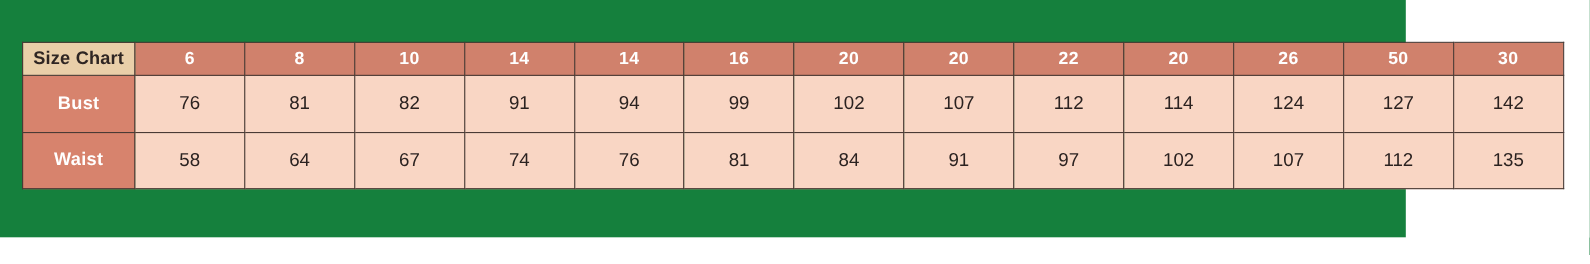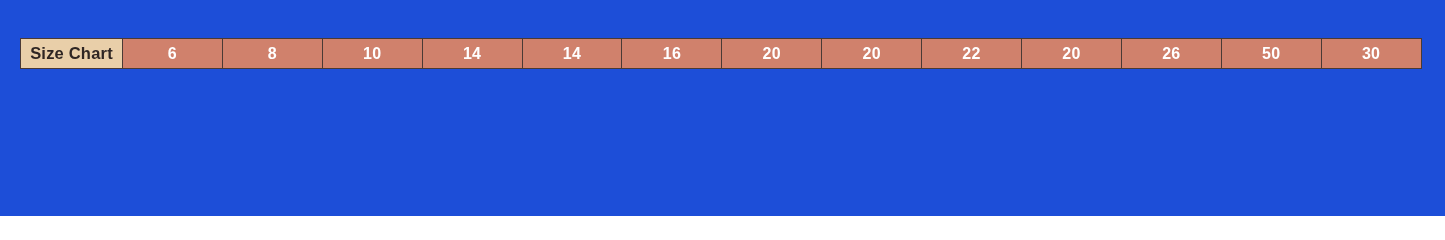--- a/index.html
+++ b/index.html
@@ -9,23 +9,23 @@
   }
   body {
     width: 1445px;
     height: 216px;
     font-family: "Liberation Sans", sans-serif;
     overflow: hidden;
   }
 
   #page {
     position: relative;
-    width: 1445px;
+    width: 1278px;
     height: 216px;
-    background: #1d4ed8;
+    background: #15803d;
   }
 
   #chart-wrap {
     position: absolute;
     left: 20px;
     top: 38px;
     width: 1401px;
     height: 134px;
   }
 
@@ -122,19 +122,51 @@
           <th class="size-cell">20</th>
           <th class="size-cell">22</th>
           <th class="size-cell">20</th>
           <th class="size-cell">26</th>
           <th class="size-cell">50</th>
           <th class="size-cell">30</th>
         </tr>
       </thead>
       <tbody>
 
+        <tr class="data-row">
+          <td class="row-label">Bust</td>
+          <td class="value-cell">76</td>
+          <td class="value-cell">81</td>
+          <td class="value-cell">82</td>
+          <td class="value-cell">91</td>
+          <td class="value-cell">94</td>
+          <td class="value-cell">99</td>
+          <td class="value-cell">102</td>
+          <td class="value-cell">107</td>
+          <td class="value-cell">112</td>
+          <td class="value-cell">114</td>
+          <td class="value-cell">124</td>
+          <td class="value-cell">127</td>
+          <td class="value-cell">142</td>
+        </tr>
 
+        <tr class="data-row">
+          <td class="row-label">Waist</td>
+          <td class="value-cell">58</td>
+          <td class="value-cell">64</td>
+          <td class="value-cell">67</td>
+          <td class="value-cell">74</td>
+          <td class="value-cell">76</td>
+          <td class="value-cell">81</td>
+          <td class="value-cell">84</td>
+          <td class="value-cell">91</td>
+          <td class="value-cell">97</td>
+          <td class="value-cell">102</td>
+          <td class="value-cell">107</td>
+          <td class="value-cell">112</td>
+          <td class="value-cell">135</td>
+        </tr>
 
 
       </tbody>
     </table>
   </div>
 </div>
 
 </body></html>

